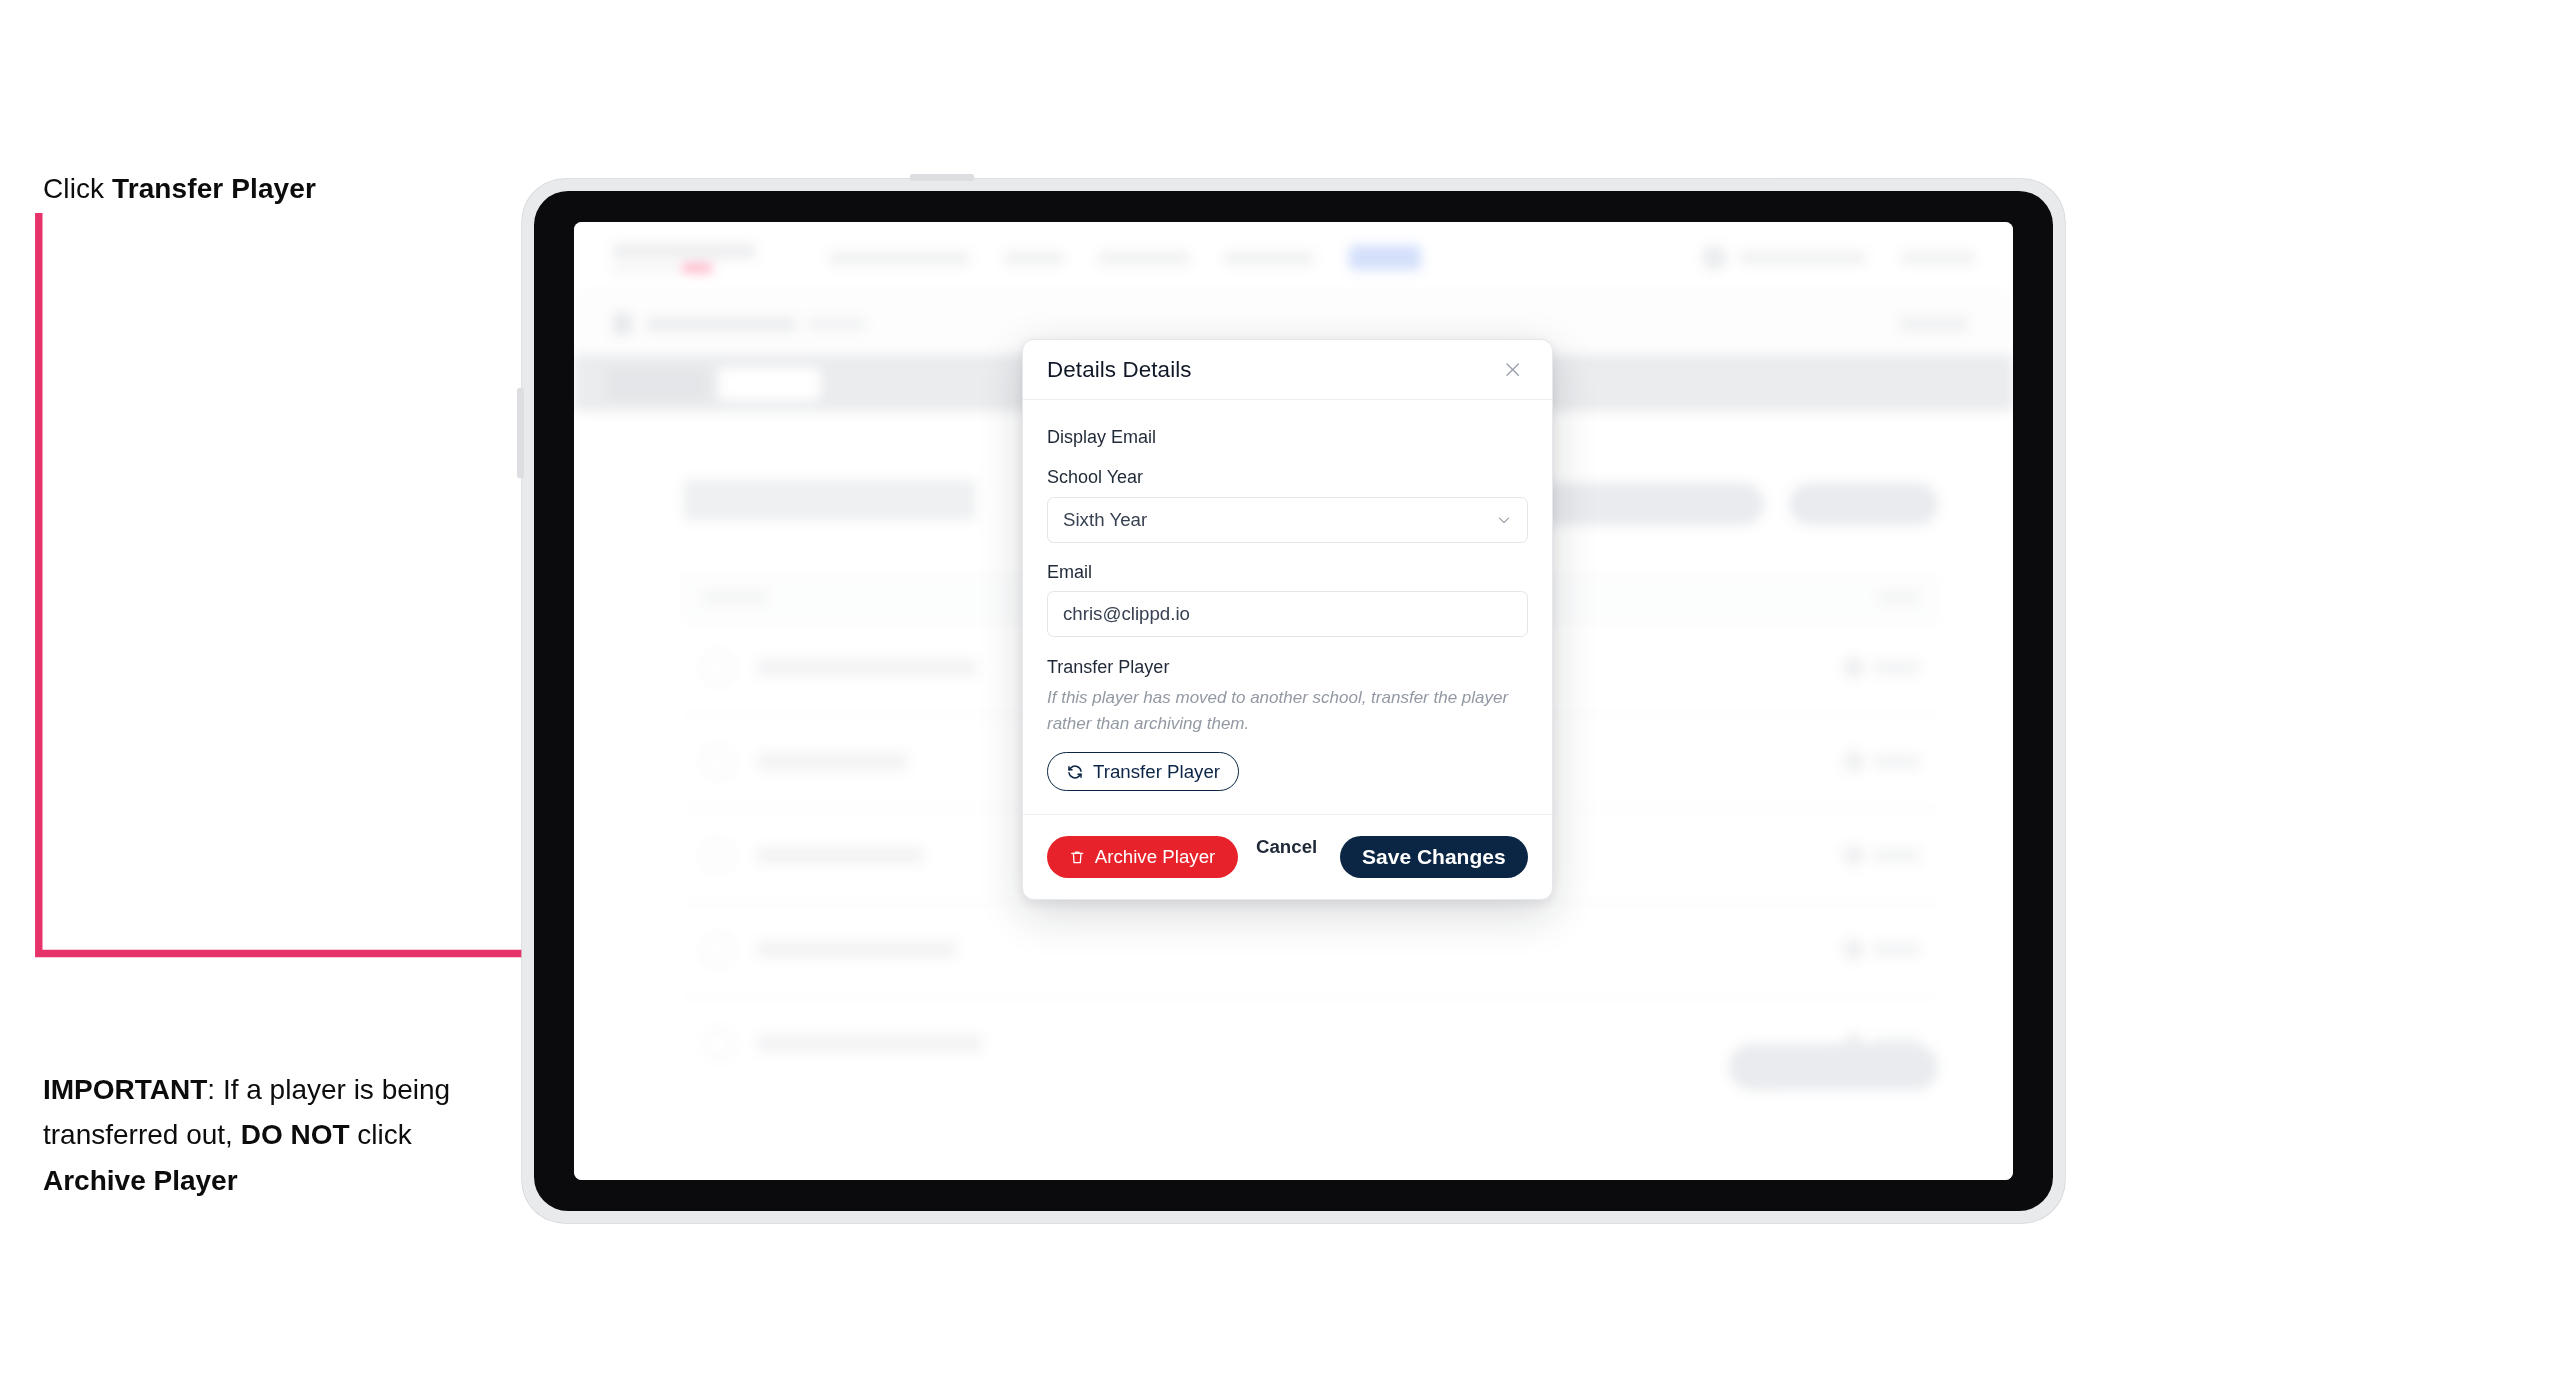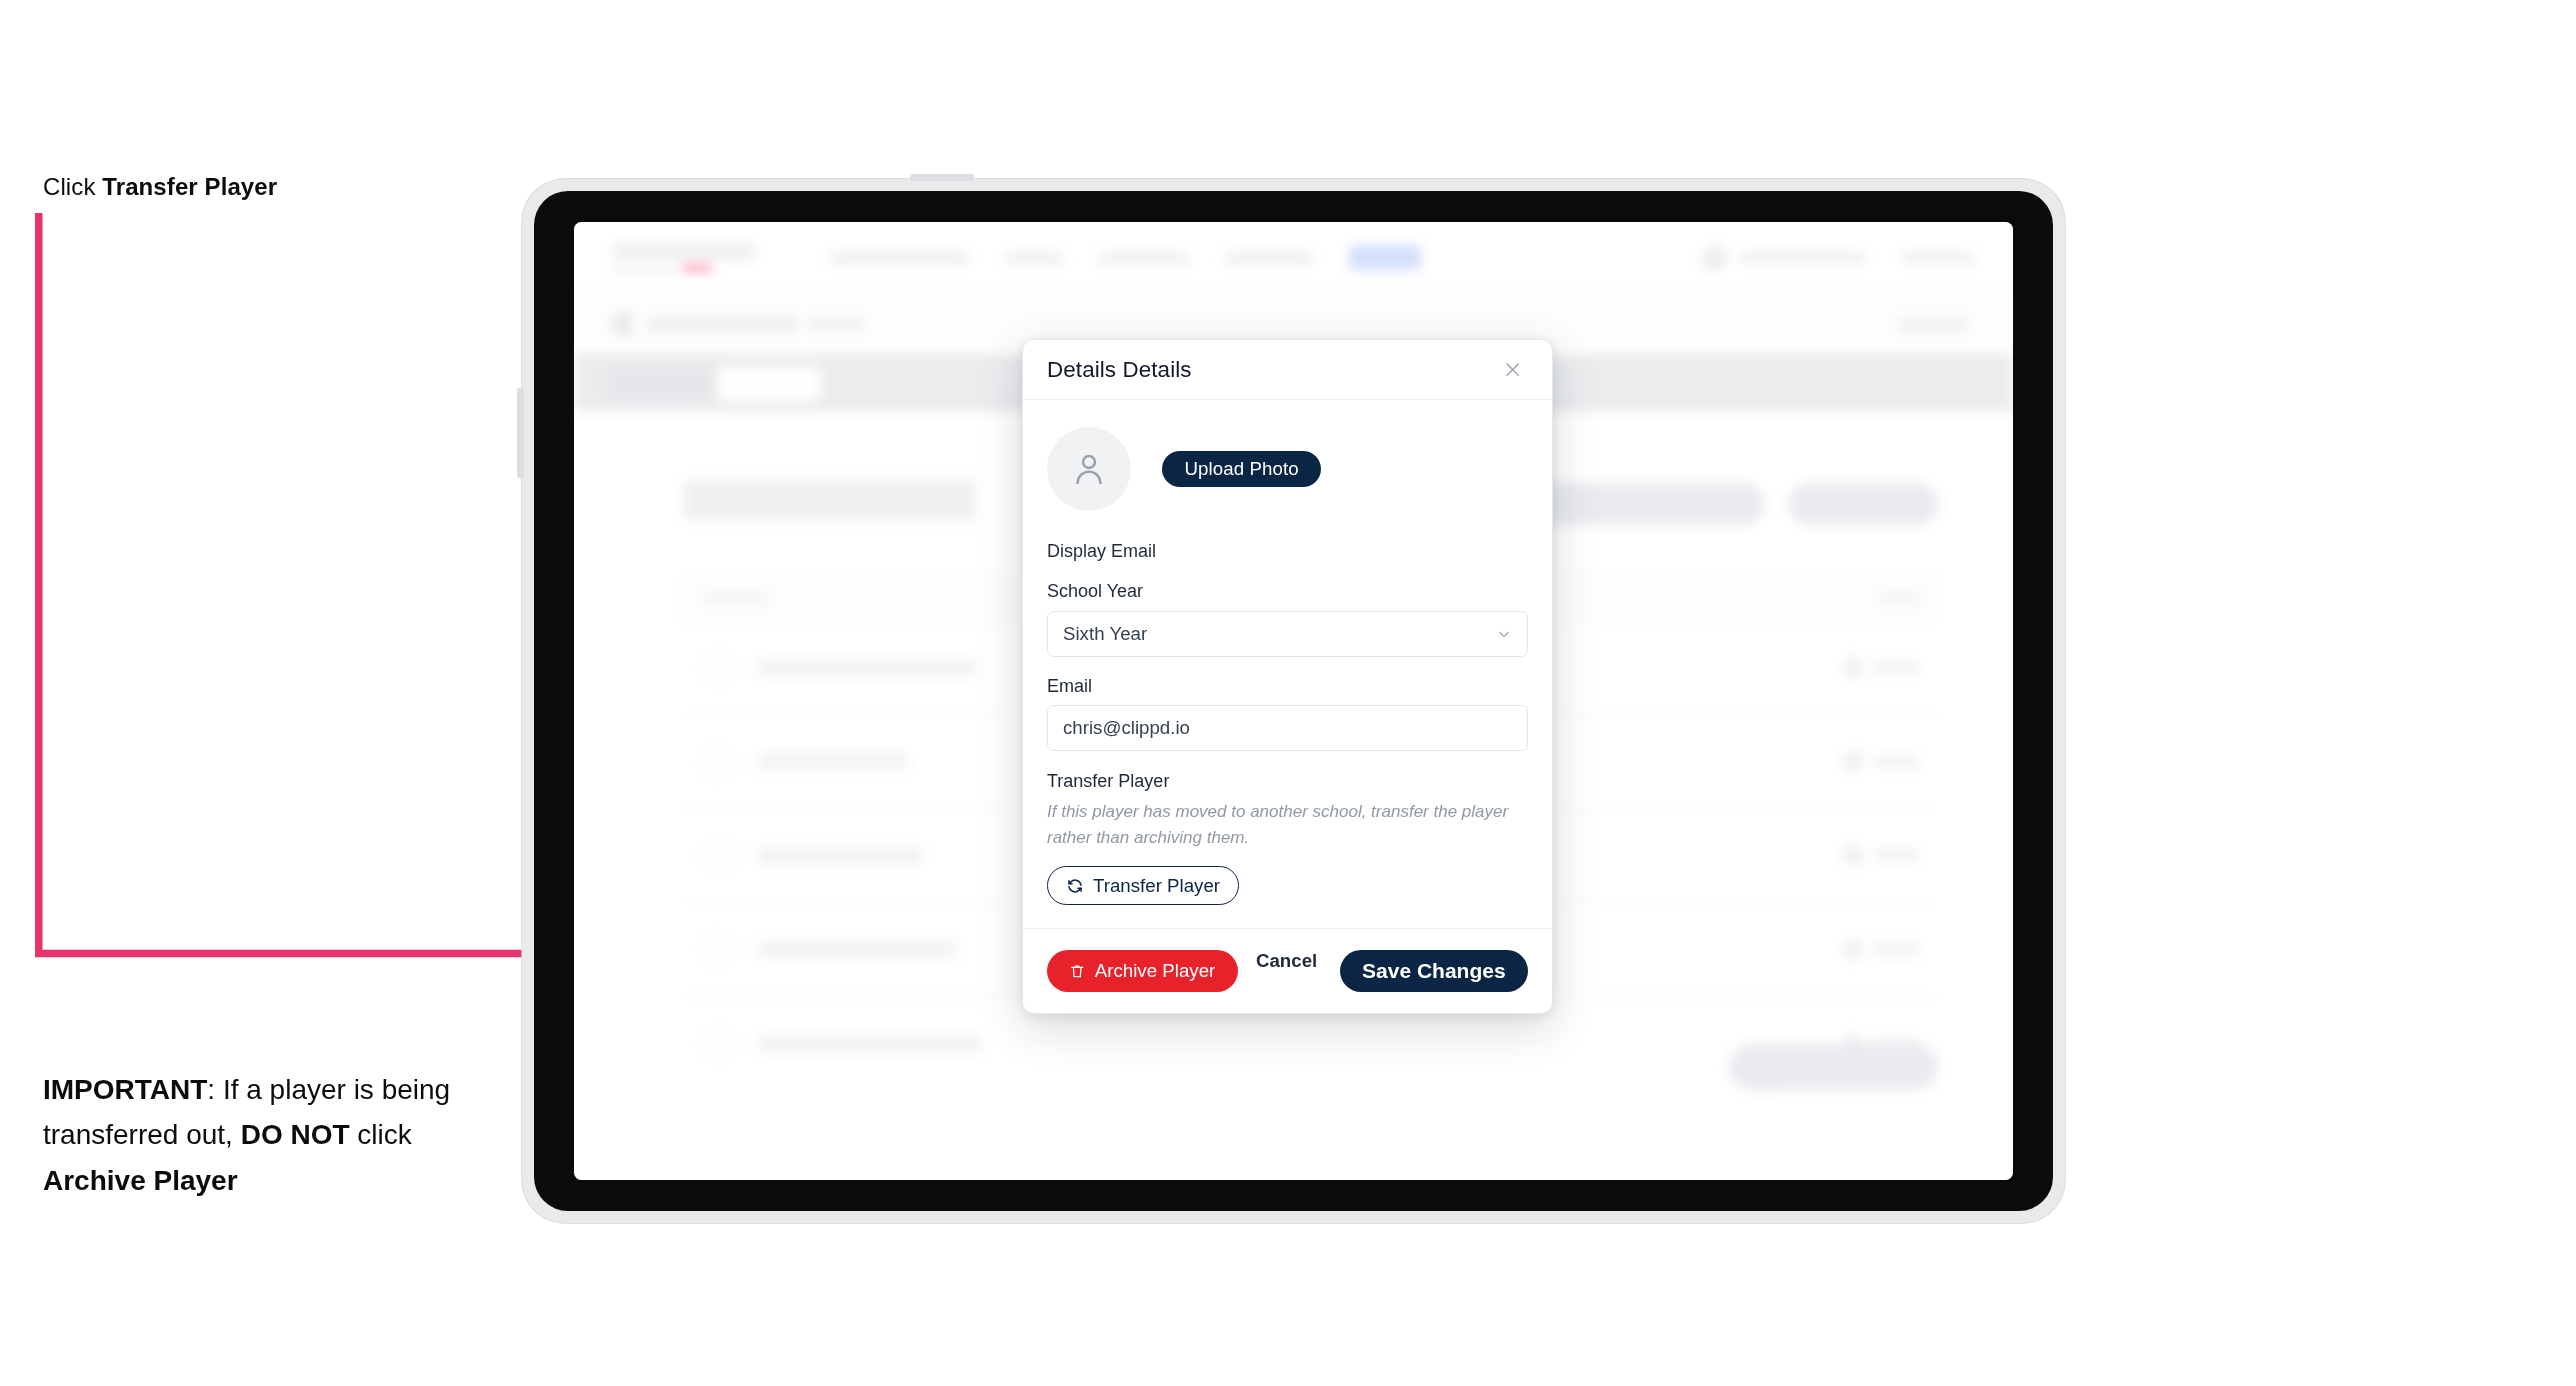--- a/index.html
+++ b/index.html
@@ -7,21 +7,21 @@
     width: 2576px; height: 1386px;
     background: #ffffff;
     font-family: "Liberation Sans", sans-serif;
     overflow: hidden;
   }
   .stage { position: relative; width: 2576px; height: 1386px; background:#fff; }
 
   
   .anno-top {
     position: absolute; left: 43px; top: 173px;
-    font-size: 24px; color: #0c0c0c; letter-spacing: 0.1px;
+    font-size: 28px; color: #0c0c0c; letter-spacing: 0.1px;
     white-space: nowrap;
   }
   .anno-top b { font-weight: 700; }
   .anno-bottom {
     position: absolute; left: 43px; top: 1067px;
     font-size: 28px; color: #0c0c0c; line-height: 1.62;
     width: 477px;
   }
   .anno-bottom b { font-weight: 700; }
 
@@ -320,29 +320,20 @@
       <div class="modal-title">Details Details</div>
       <button class="close-btn" aria-label="Close">
         <svg width="19.4" height="19.4" viewBox="0 0 24 24" fill="none" stroke="currentColor" stroke-width="1.7" stroke-linecap="round">
           <path d="M5 5 L19 19 M19 5 L5 19"></path>
         </svg>
       </button>
     </div>
 
     <div class="modal-body">
 
-      <div class="photo-row">
-        <div class="avatar-circle">
-          <svg width="42" height="42" viewBox="0 0 24 24" fill="none" stroke="#9aa1ac" stroke-width="1.4" stroke-linecap="round">
-            <circle cx="12" cy="8" r="3.4"></circle>
-            <path d="M5.5 20 a6.5 6.5 0 0 1 13 0"></path>
-          </svg>
-        </div>
-        <button class="upload-btn">Upload Photo</button>
-      </div>
 
 
       <div class="field">
         <label class="field-label">Display Email</label>
       </div>
 
       <div class="field">
         <label class="field-label">School Year</label>
         <div class="select-wrap">
           <input class="field-input" readonly="" value="Sixth Year" style="">

